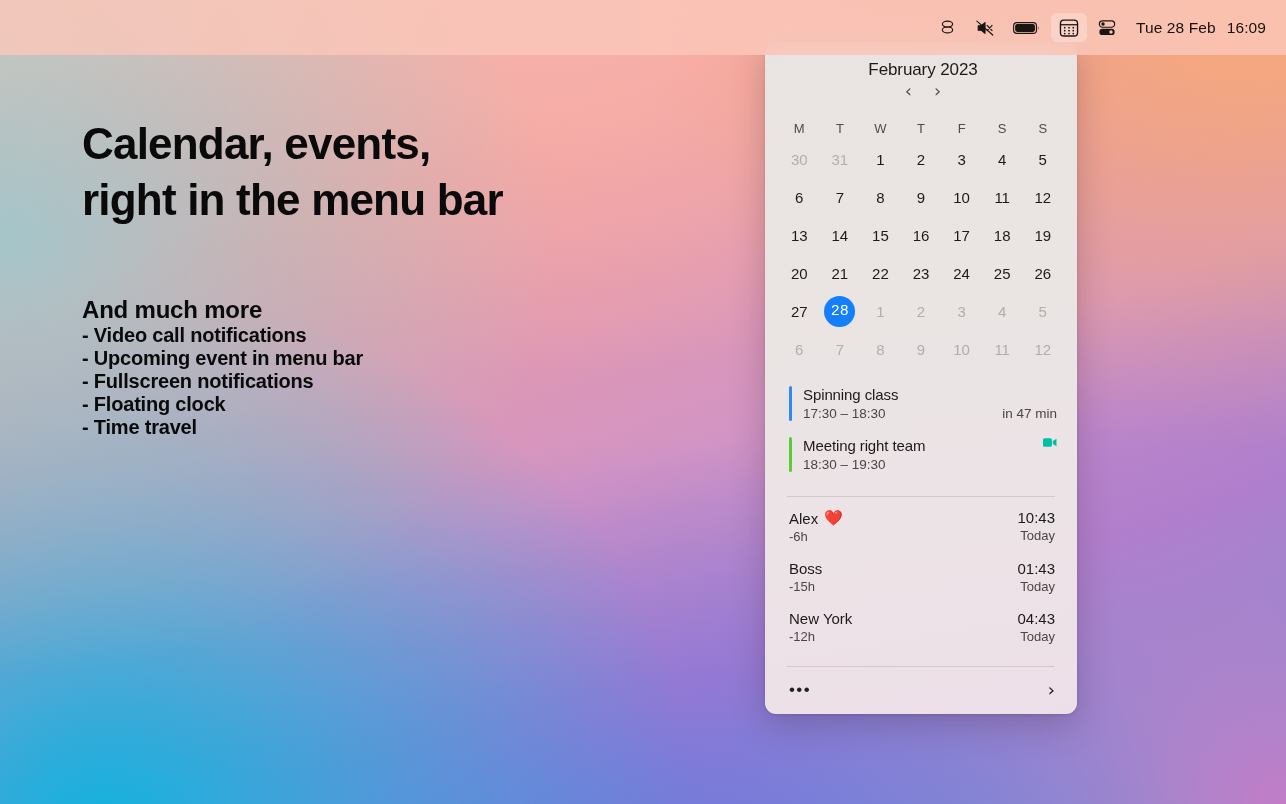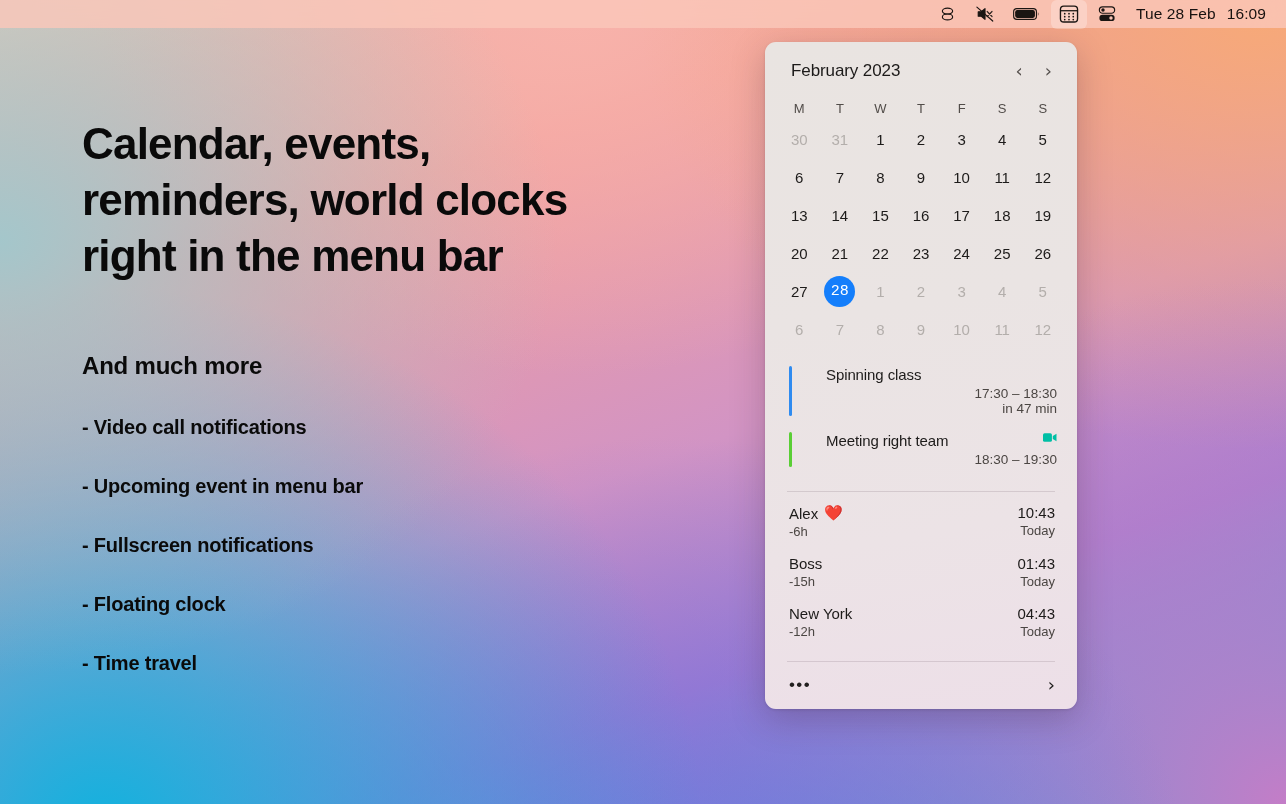--- a/index.html
+++ b/index.html
@@ -21,21 +21,21 @@
       radial-gradient(ellipse 900px 800px at 52% 112%, rgba(120,110,220,0.75) 0%, rgba(120,110,220,0) 58%),
       radial-gradient(ellipse 950px 850px at 100% 100%, rgba(196,125,199,1) 0%, rgba(196,125,199,0) 62%),
       radial-gradient(ellipse 1000px 700px at 98% 2%,  rgba(247,169,120,1) 0%, rgba(247,169,120,0) 62%),
       radial-gradient(ellipse 800px 600px at 45% 2%,   rgba(248,178,170,1) 0%, rgba(248,178,170,0) 60%),
       linear-gradient(160deg, #e8c9b6 0%, #f09d9d 26%, #d294c4 55%, #a37fd0 74%, #2ba7e0 100%);
   }
 
   
   #menubar {
     position:absolute; top:0; left:0;
-    width:1286px; height:28px;
+    width:1286px; height:55px;
     background:rgba(250,199,185,0.82);
     backdrop-filter:blur(18px);
     display:flex; align-items:center; justify-content:flex-end;
     padding-right:14px;
     z-index:30;
   }
   .mb-item {
     display:flex; align-items:center; justify-content:center;
     height:29px; padding:0 8px; margin:0 1px;
     border-radius:6px; color:#15110f;
@@ -52,40 +52,41 @@
   #hero h1 {
     font-size:44px; line-height:56px; font-weight:bold;
     color:#0a0a0a; letter-spacing:-0.8px;
   }
   #hero h1 span { display:block; }
   #sub {
     margin-top:68px; font-size:24px; font-weight:bold;
     color:#0a0a0a; letter-spacing:-0.2px;
   }
   .feature {
-    margin-top:36px; font-size:20px; font-weight:bold;
+    font-size:20px; font-weight:bold;
     color:#0a0a0a; letter-spacing:-0.2px;
   }
 
   
   #popover {
     position:absolute; left:765px; top:42px;
     width:312px;
     background:linear-gradient(170deg, #e9e4e1 0%, #eae4e3 40%, #ece3e6 72%, #eddfe8 100%);
     border-radius:11px;
     box-shadow:0 10px 34px rgba(60,30,45,0.26), 0 1px 3px rgba(0,0,0,0.12);
     overflow:hidden;
     z-index:20;
     padding-bottom:4px;
   }
 
   
   #cal-head {
     display:flex; align-items:center; justify-content:space-between;
     padding:18px 22px 4px 26px;
+    flex-direction:column;
   }
   #cal-title { font-size:17px; color:#1c1a19; letter-spacing:-0.1px; }
   #cal-nav { display:flex; align-items:center; gap:16px; }
   .chev {
     font-size:18px; color:#57524f; line-height:1;
     padding:2px 3px; font-family:"DejaVu Sans", sans-serif;
   }
 
   
   #cal-grid { padding:10px 14px 4px 14px; }
@@ -103,23 +104,23 @@
     display:flex; align-items:center; justify-content:center;
     font-size:15px;
     font-family:Liberation Mono, monospace;
   }
 
   
   #events { padding:14px 20px 6px 24px; }
   .event { display:flex; margin-bottom:16px; }
   .ev-bar { width:3px; border-radius:2px; margin-right:11px; flex:0 0 3px; }
   .ev-body { flex:1; }
-  .ev-top { display:flex; align-items:flex-start; justify-content:space-between;margin-left:23px; }
+  .ev-top { display:flex; align-items:flex-start; justify-content:space-between; }
   .ev-title { font-size:15px; color:#1d1b1a; letter-spacing:-0.1px; }
-  .ev-bottom { display:flex; align-items:flex-end; justify-content:space-between; margin-top:3px;flex-direction:column; }
+  .ev-bottom { display:flex; align-items:center; justify-content:space-between; margin-top:3px; }
   .ev-time { font-size:13.5px; color:#4b4643; }
   .ev-rel  { font-size:13.5px; color:#4b4643; }
   .vid-icon { display:flex; align-items:center; }
 
   
   .divider { height:1px; background:rgba(90,70,80,0.16); margin:2px 22px 0 22px; }
 
   
   #clocks { padding:12px 22px 4px 24px; }
   .clock-row { display:flex; justify-content:space-between; align-items:flex-start; margin-bottom:16px; }
@@ -195,21 +196,20 @@
 
     <div id="mb-clock">
       <span>Tue 28 Feb</span>
       <span>16:09</span>
     </div>
   </div>
 
   <div id="hero">
     <h1>
       <span>Calendar, events,</span>
-      <span>reminders, world clocks</span>
       <span>right in the menu bar</span>
     </h1>
     <div id="sub">And much more</div>
     <div class="feature">- Video call notifications</div>
     <div class="feature">- Upcoming event in menu bar</div>
     <div class="feature">- Fullscreen notifications</div>
     <div class="feature">- Floating clock</div>
     <div class="feature">- Time travel</div>
   </div>
 

